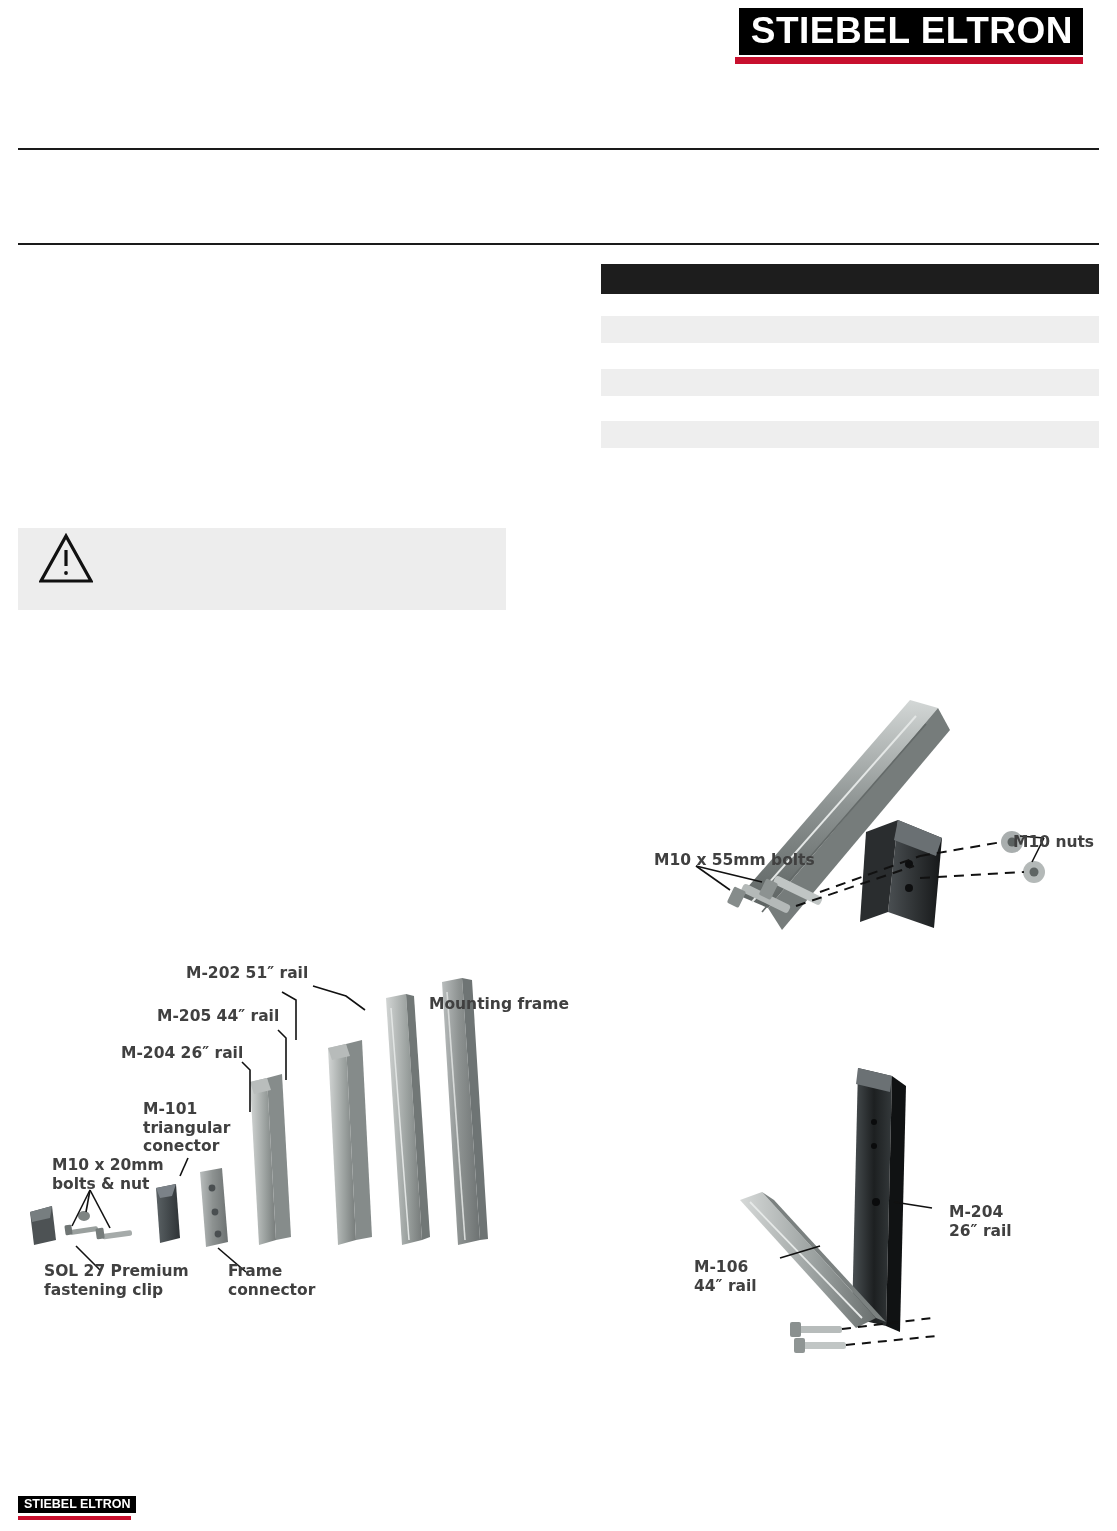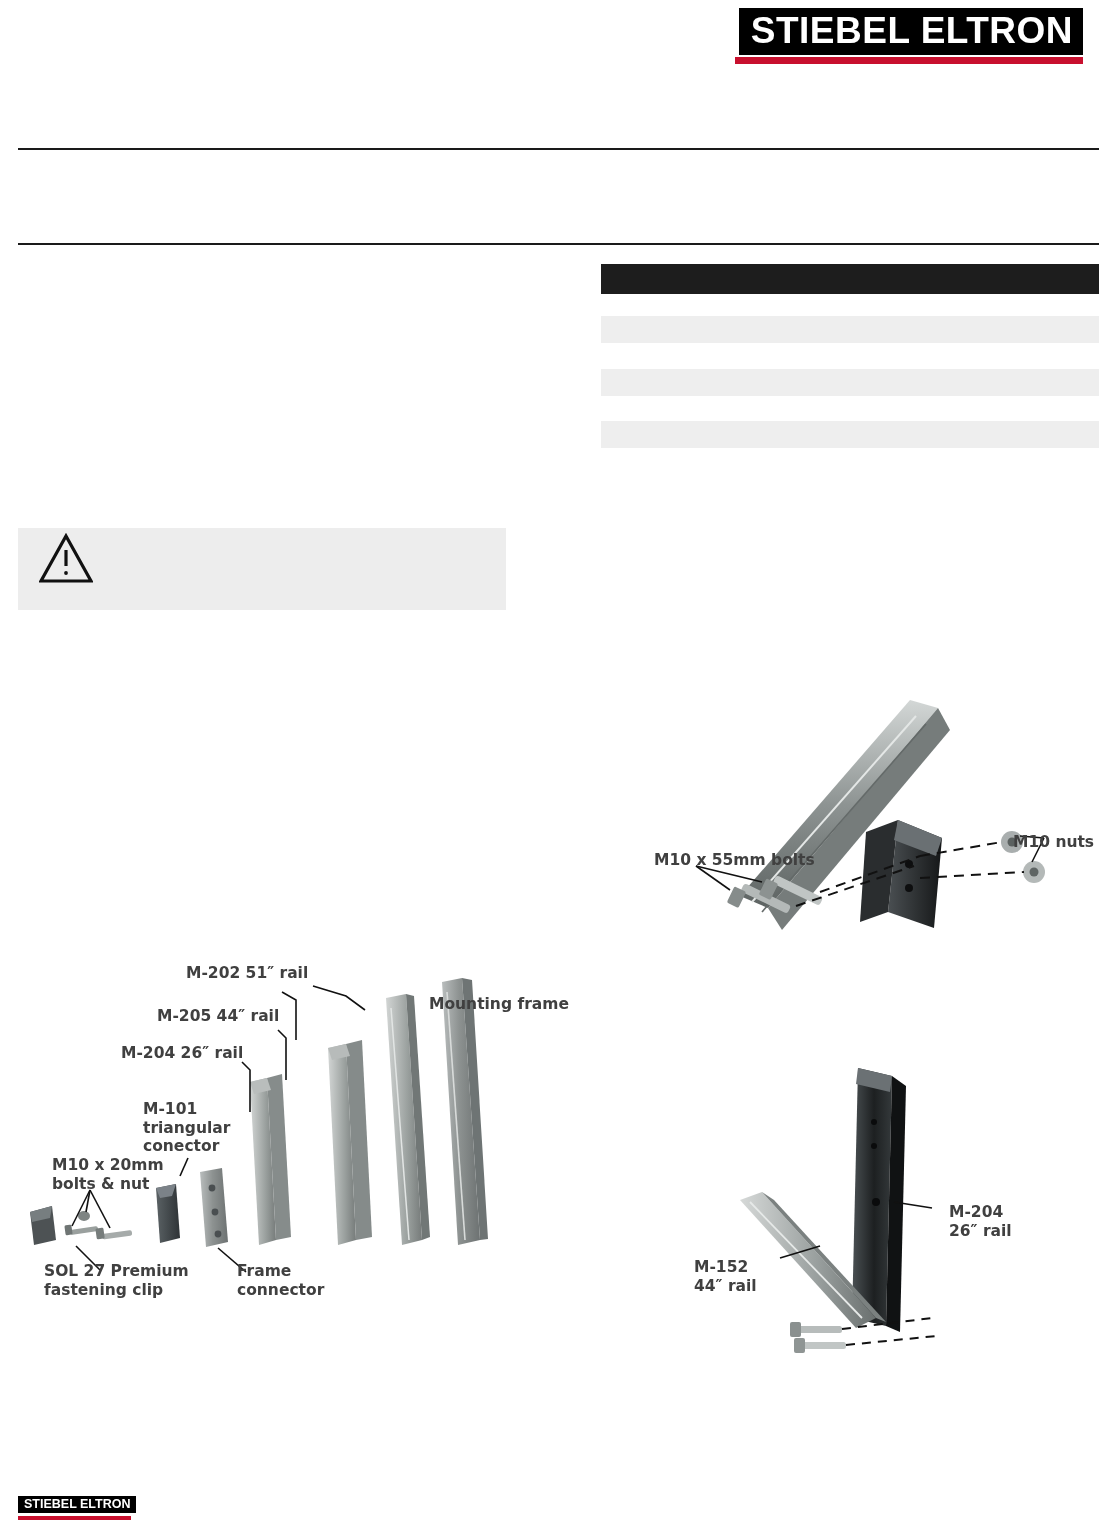--- a/index.html
+++ b/index.html
@@ -247,21 +247,21 @@
   <div class="lbl" style="left:157px; top:1007px;">M-205 44″ rail</div>
   <div class="lbl" style="left:121px; top:1044px;">M-204 26″ rail</div>
   <div class="lbl" style="left:143px; top:1100px;">M-101
 triangular
 conector</div>
   <div class="lbl" style="left:394px; top:995px;margin-left:35px;">Mounting frame</div>
   <div class="lbl" style="left:52px; top:1156px;">M10 x 20mm
 bolts &amp; nut</div>
   <div class="lbl" style="left:44px; top:1262px; text-align:left;">SOL 27 Premium
 fastening clip</div>
-  <div class="lbl" style="left:237px; top:1262px;">Frame
+  <div class="lbl" style="left:228px; top:1262px;">Frame
 connector</div>
 
   <div class="fig" id="fig-bolt">
     <svg width="480" height="300" viewBox="0 0 480 300">
       <defs>
         <linearGradient id="gRailTop" x1="0" y1="0" x2="0" y2="1">
           <stop offset="0%" stop-color="#d3d7d6"></stop>
           <stop offset="50%" stop-color="#8e9493"></stop>
           <stop offset="100%" stop-color="#5d6362"></stop>
         </linearGradient>
@@ -367,19 +367,19 @@
 
       <g stroke="#111111" stroke-width="1.6" fill="none">
         <path d="M262,158 L224,152"></path>
         <path d="M110,208 L150,196"></path>
       </g>
     </svg>
   </div>
 
   <div class="lbl" style="left:949px; top:1203px;">M-204
 26″ rail</div>
-  <div class="lbl" style="left:694px; top:1258px;">M-152
+  <div class="lbl" style="left:694px; top:1258px;">M-106
 44″ rail</div>
 
   <div class="footer-logo">STIEBEL ELTRON</div>
   <div class="footer-underline"></div>
 
 </div>
 
 </body></html>

